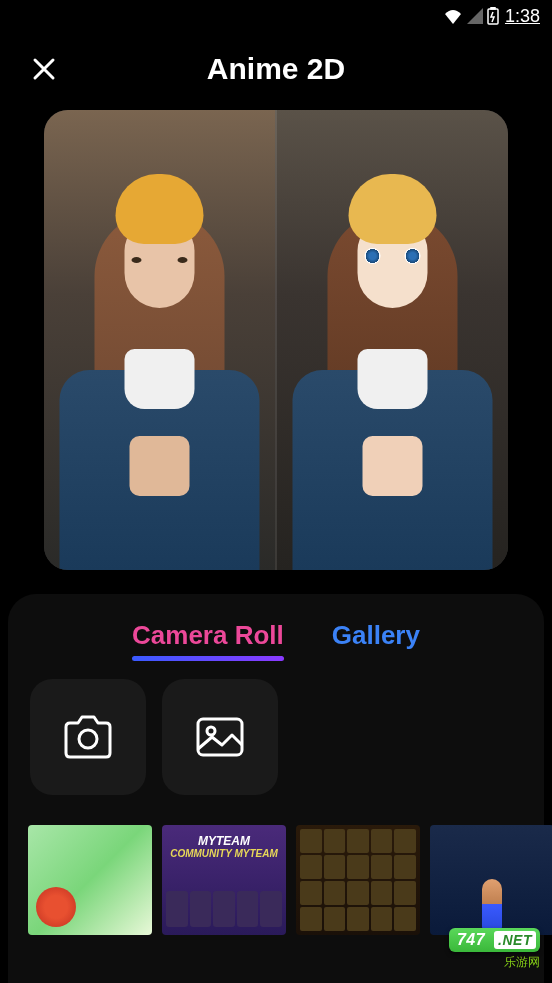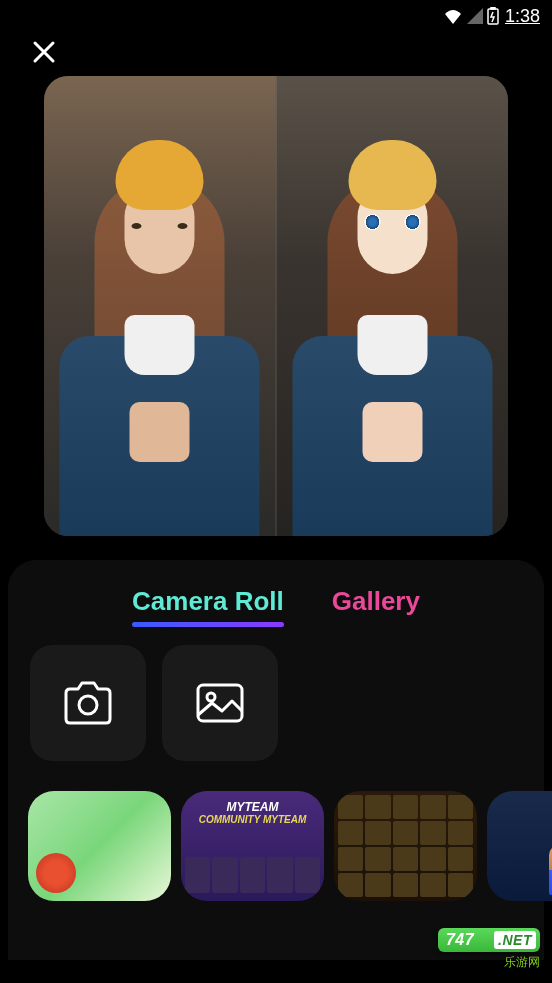--- a/index.html
+++ b/index.html
@@ -181,27 +181,27 @@
     }
     .tabs {
       display: flex;
       justify-content: center;
       gap: 48px;
       margin-bottom: 22px;
     }
     .tab {
       font-size: 26px;
       font-weight: 600;
-      color: #ec4899;
+      color: #3b82f6;
       cursor: pointer;
       padding-bottom: 6px;
       position: relative;
     }
     .tab.active {
-      color: #5eead4;
+      color: #ec4899;
     }
     .tab.active::after {
       content: '';
       position: absolute;
       bottom: -4px;
       left: 0;
       right: 0;
       height: 5px;
       background: linear-gradient(90deg, #3a5aff 0%, #8a3aff 100%);
       border-radius: 3px;
@@ -242,23 +242,23 @@
       justify-content: center;
       font-size: 12px;
       font-weight: 700;
     }
     .thumbs {
       display: flex;
       gap: 10px;
       padding: 0 4px;
     }
     .thumb {
-      width: 143px;
+      width: 124px;
       height: 110px;
-      border-radius: 26px;
+      border-radius: 4px;
       overflow: hidden;
       flex-shrink: 0;
       position: relative;
     }
     .thumb1 { background: linear-gradient(135deg, #a8e6a8 0%, #7ad67a 50%, #e8f8d8 100%); }
     .thumb1::before {
       content: '';
       position: absolute;
       bottom: 8px;
       left: 8px;
@@ -327,21 +327,21 @@
       border-radius: 6px;
       position: relative;
       padding: 3px 4px 3px 8px;
       box-shadow: 0 2px 4px rgba(0,0,0,0.5);
     }
     .watermark-net {
       background: #fff;
       color: #2a8a2a;
       padding: 1px 4px;
       border-radius: 3px;
-      margin-left: 20px;
+      margin-left: 9px;
       font-size: 14px;
     }
     .watermark-sub {
       font-size: 12px;
       color: #84cc16;
       margin-top: 2px;
     }
   </style>
 </head>
 <body>
@@ -362,20 +362,21 @@
   </div>
   <span>1:38</span>
 </div>
 
 <div class="header">
   <div class="close-btn">
     <svg width="26" height="26" viewBox="0 0 26 26" stroke="#fff" stroke-width="3" stroke-linecap="round">
         <path d="M4 4 L22 22 M22 4 L4 22"></path>
       </svg>
   </div>
+  <div class="title">Anime 2D</div>
 </div>
 
 <div class="preview-card">
   <div class="preview-half preview-left">
     <div class="person">
       <div class="hair"></div>
       <div class="jacket"></div>
       <div class="midriff"></div>
       <div class="crop-top"></div>
       <div class="face"></div>

